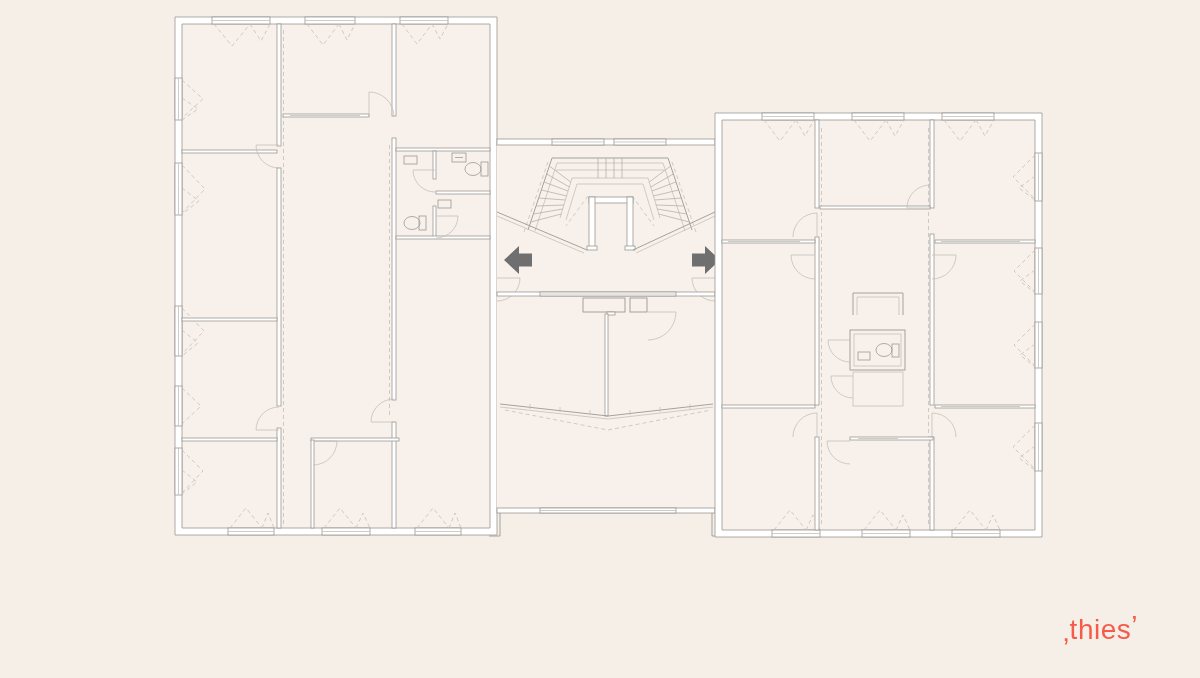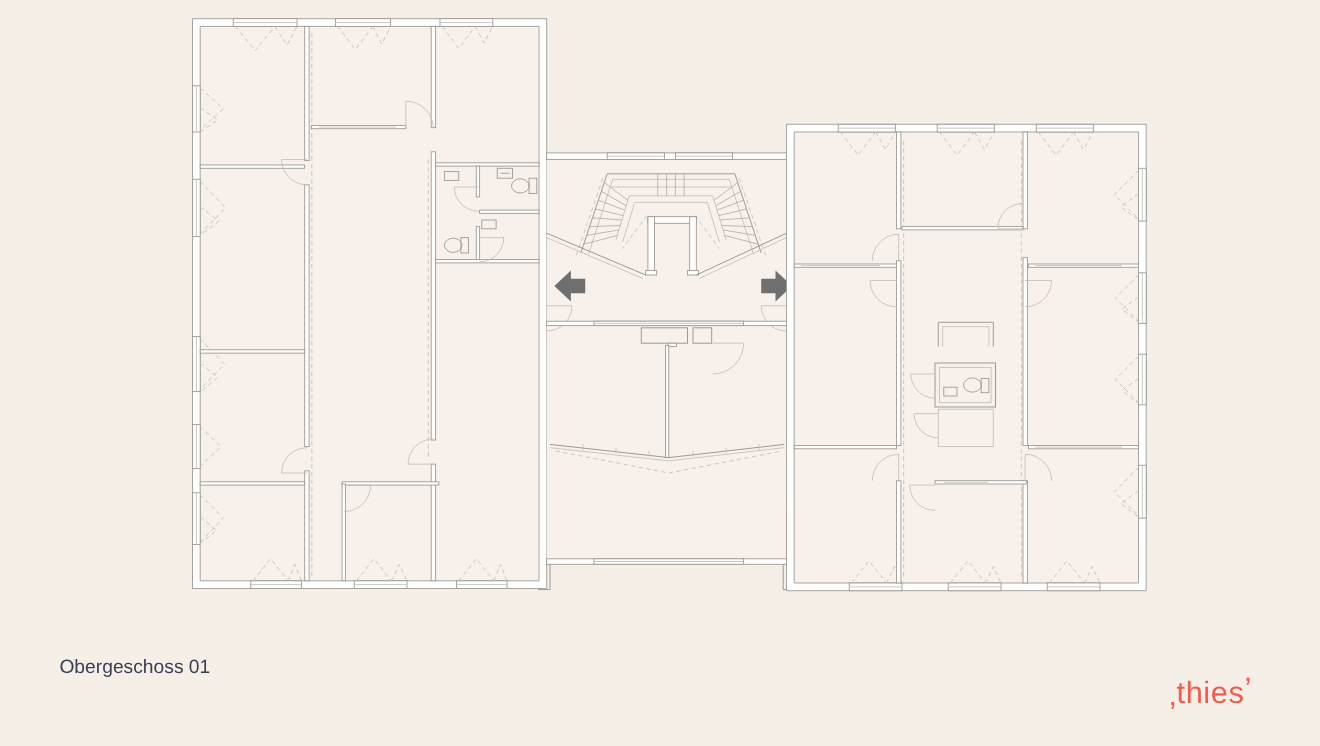--- a/index.html
+++ b/index.html
@@ -302,18 +302,17 @@
             <rect class="fx" x="858" y="352" width="12" height="8"></rect>
           </g>
       <rect class="tl" x="853" y="372" width="50" height="34"></rect>
       <path class="tl" d="M853,376 H831 M831,376 A22,22 0 0 0 853,398"></path>
     </g>
   </g>
 </svg>
 </div>
 
 <div class="caption">
-  <div>Obergeschoss 01</div>
 </div>
 
 <div class="logo">
   <span class="mk-lead">‚</span><span>thies</span><span class="mk-trail">’</span>
 </div>
 
 </body></html>

